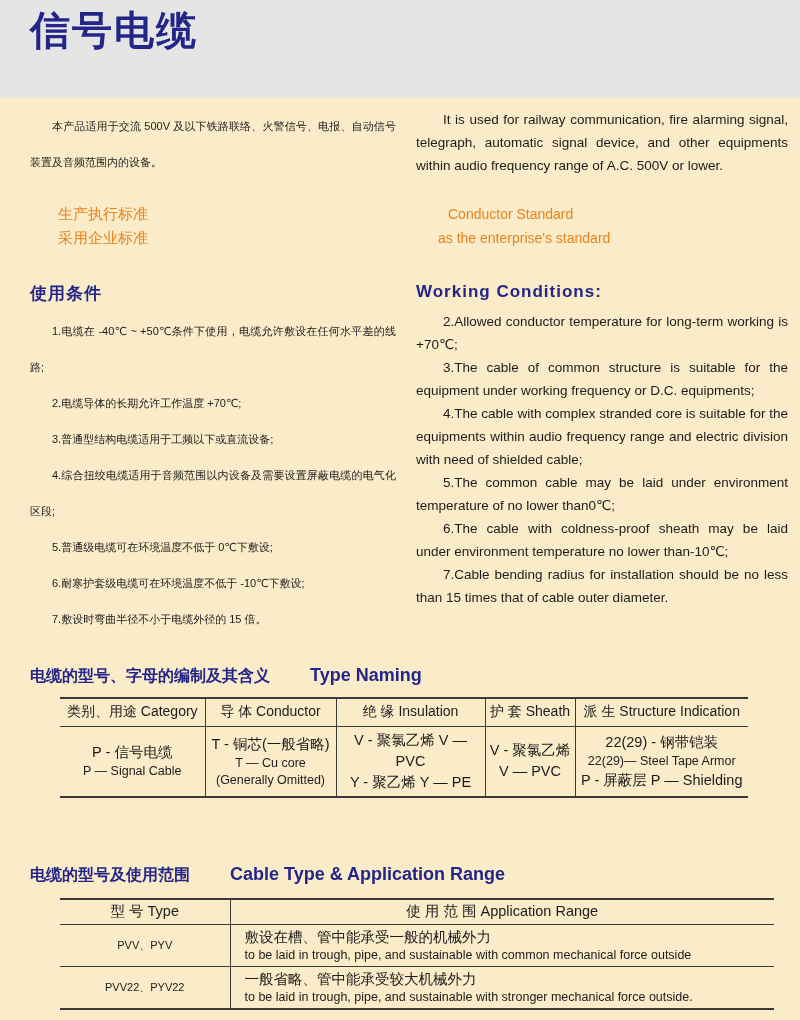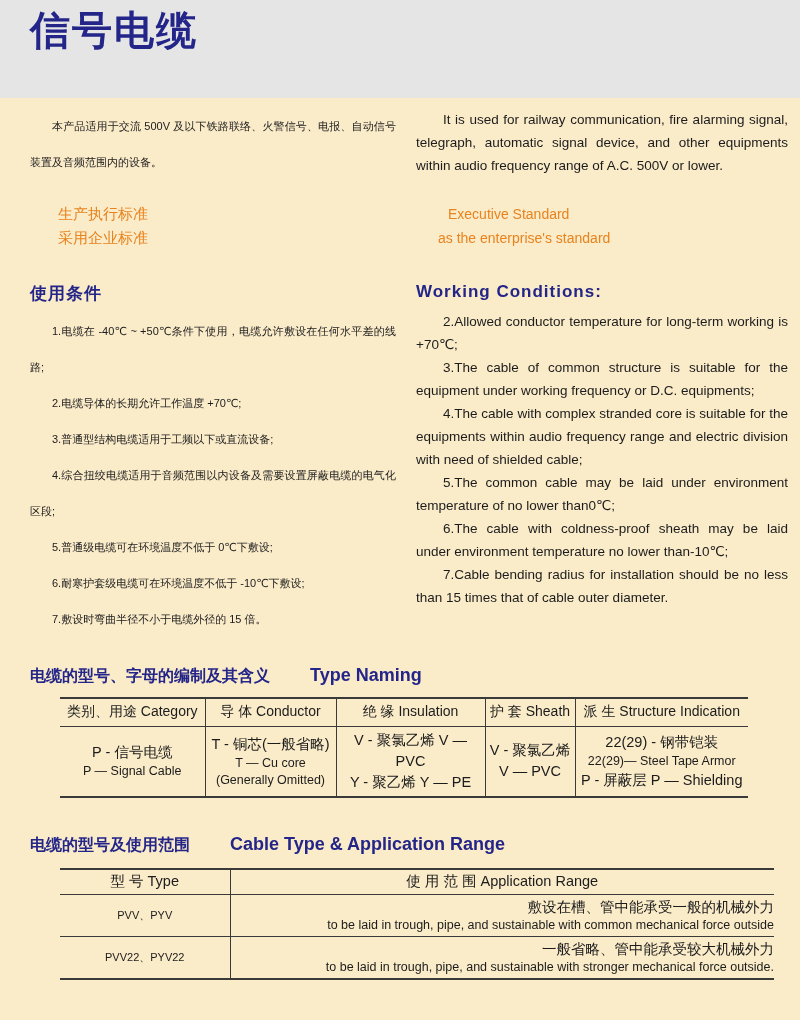--- a/index.html
+++ b/index.html
@@ -99,21 +99,21 @@
   .tbl1 tbody td { height: 68px; padding: 3px 3px; }
   .cell-zh { font-size: 14.5px; line-height: 21px; }
   .cell-en { font-size: 12.5px; line-height: 17px; }
   
   .tbl2 {
     margin: 12px 0 0 30px;
     width: 714px;
     border-top: 2px solid #3a3a3a;
     border-bottom: 2px solid #3a3a3a;
   }
-  .tbl2 th, .tbl2 td { vertical-align: middle; text-align: right; }
+  .tbl2 th, .tbl2 td { vertical-align: middle; }
   .tbl2 .c2 { border-left: 1.5px solid #3a3a3a; }
   .tbl2 thead th {
     border-bottom: 1.5px solid #3a3a3a;
     font-weight: normal;
     font-size: 14.5px;
     height: 26px;
     text-align: center;
   }
   .tbl2 tbody tr.r1 td { border-bottom: 1.5px solid #3a3a3a; }
   .tbl2 tbody td { height: 42px; padding: 2px 0; }
@@ -141,21 +141,21 @@
         <p class="body-en">It is used for railway communication, fire alarming signal, telegraph, automatic signal device, and other equipments within audio frequency range of A.C. 500V or lower.</p>
       </div>
     </div>
 
     <div class="cols standards-row">
       <div class="col-l standards-zh">
         <div>生产执行标准</div>
         <div>采用企业标准</div>
       </div>
       <div class="col-r standards-en">
-        <div class="line1">Executive Standard</div>
+        <div class="line1">Conductor Standard</div>
         <div>as the enterprise's standard</div>
       </div>
     </div>
 
     <div class="cols conditions-row">
       <div class="col-l">
         <h3 class="sec-zh">使用条件</h3>
         <div class="cond-list">
           <p class="body-zh">1.电缆在 -40℃ ~ +50℃条件下使用，电缆允许敷设在任何水平差的线路;</p>
           <p class="body-zh">2.电缆导体的长期允许工作温度 +70℃;</p>
@@ -223,21 +223,21 @@
             <div class="cell-zh">22(29) - 钢带铠装</div>
             <div class="cell-en">22(29)— Steel Tape Armor</div>
             <div class="cell-zh">P - 屏蔽层  P — Shielding</div>
           </td>
         </tr>
       </tbody>
     </table>
 
     <div class="sec-head-row" style="margin-top:36px;">
       <span class="sec-zh" style="font-weight:bold;color:#232588;">电缆的型号及使用范围</span>
-      <span class="sec-en" style="font-weight:bold;color:#232588;">Cable Type &amp; Application Range</span>
+      <span class="sec-en" style="font-weight:bold;color:#232588;margin-top:30px;">Cable Type &amp; Application Range</span>
     </div>
 
     <table class="tbl2">
       <colgroup>
         <col style="width:170px">
           <col style="width:544px">
       </colgroup>
       <thead>
         <tr>
           <th>型 号 Type</th>

